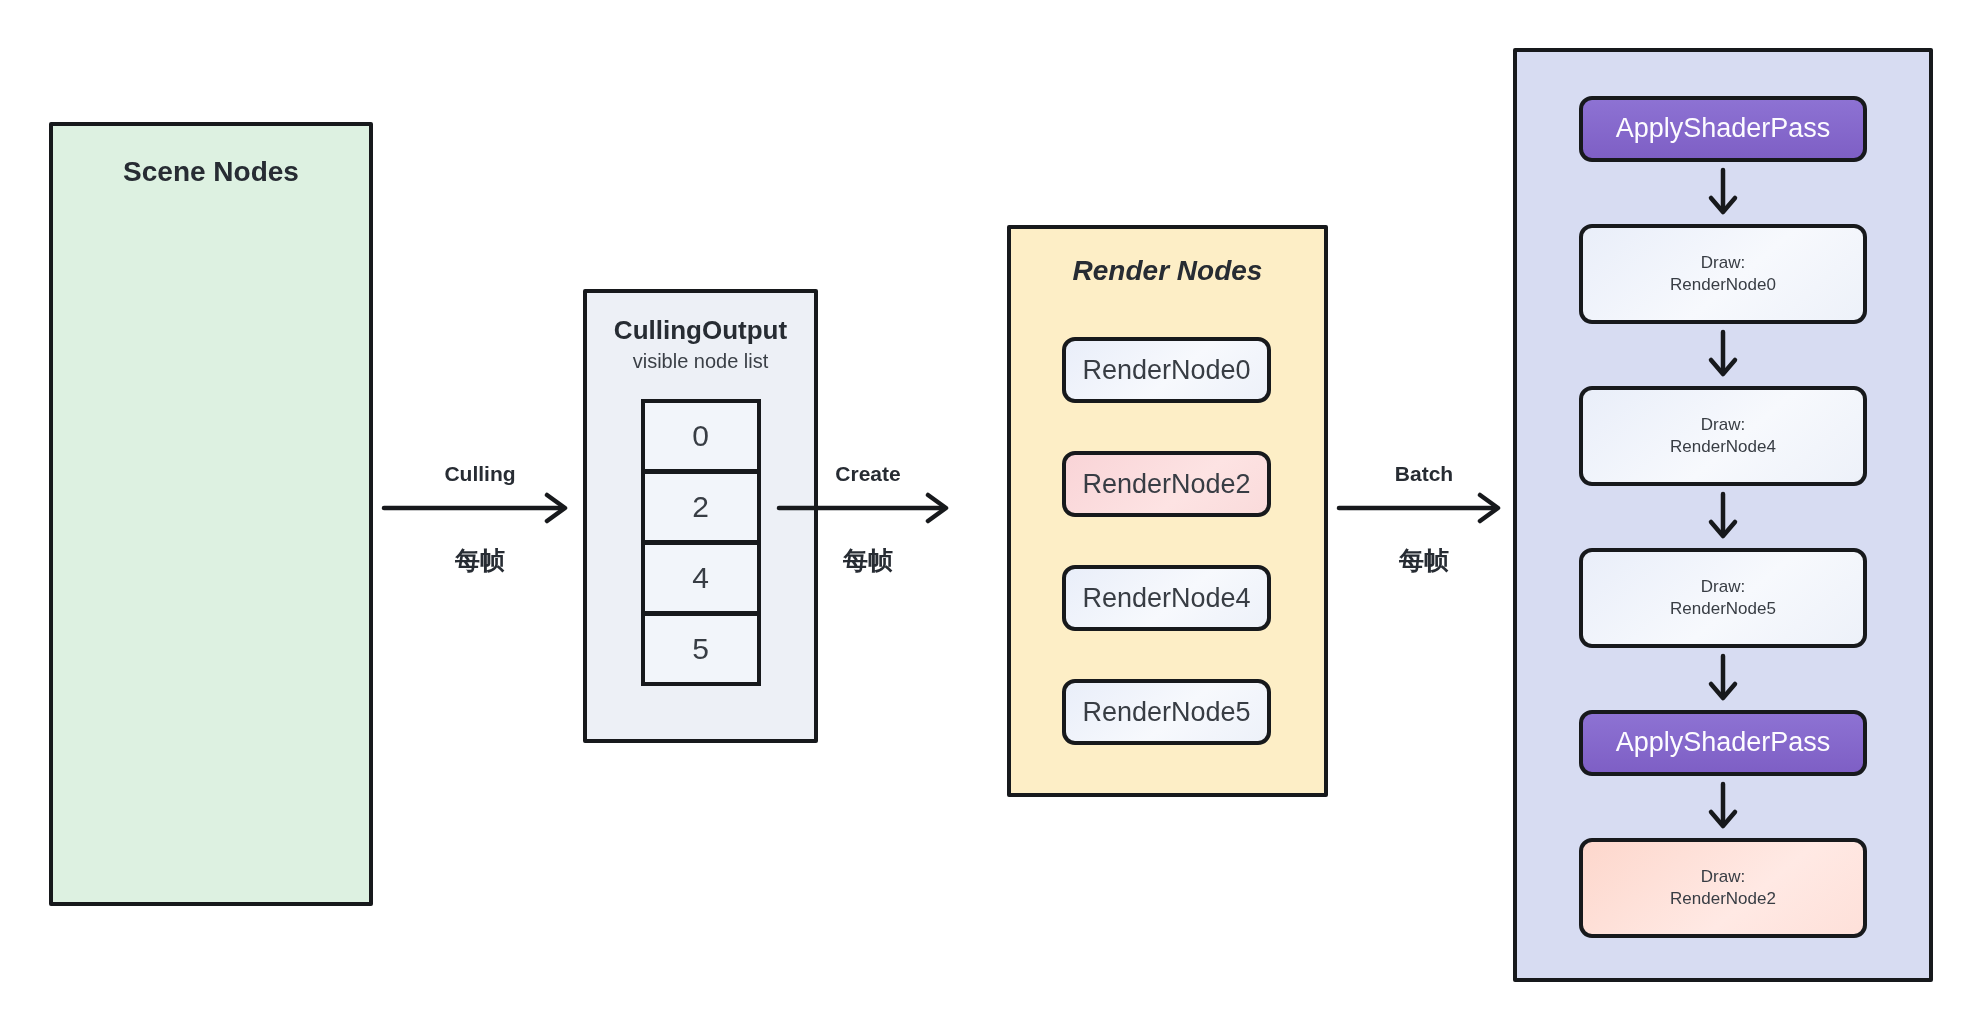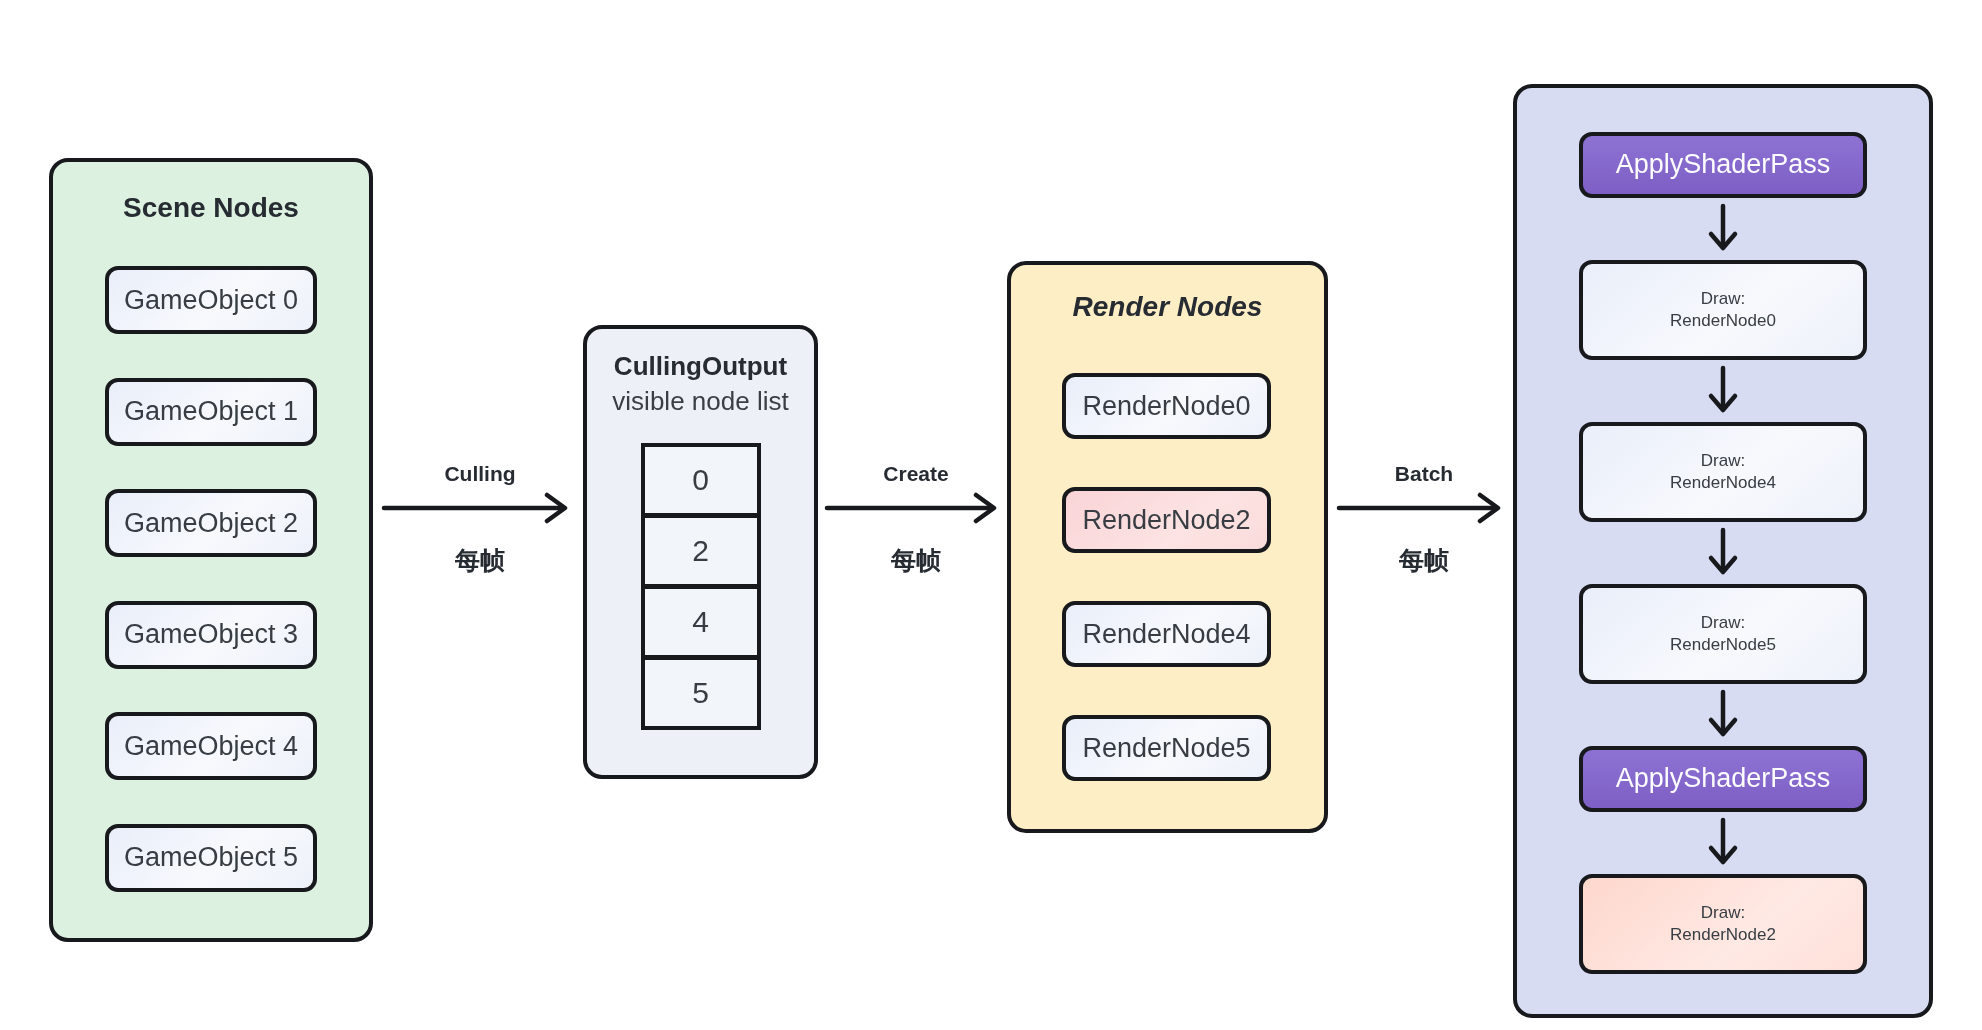--- a/index.html
+++ b/index.html
@@ -14,36 +14,36 @@
     --node-purple:#8566cb;
     --text-strong:#272c33;
     --text:#383d44;
   }
   *{box-sizing:border-box;margin:0;padding:0;}
   html,body{background:#ffffff;}
   body{font-family:"Liberation Sans","DejaVu Sans",sans-serif;color:var(--text);}
   .canvas{position:relative;width:1982px;height:1030px;background:#fff;overflow:hidden;}
 
   
-  .panel{position:absolute;border:4px solid var(--border);border-radius:19px;margin-top:36px;}
+  .panel{position:absolute;border:4px solid var(--border);border-radius:2px;}
   .panel-title{font-weight:bold;font-size:28px;color:var(--text-strong);text-align:center;}
 
   .scene-panel{left:49px;top:122px;width:324px;height:784px;background:var(--scene-bg);}
   .scene-panel .panel-title{margin-top:30px;}
   .scene-items{position:absolute;top:104px;bottom:46px;left:52px;right:52px;
     display:flex;flex-direction:column;justify-content:space-between;}
 
   .node-box{border:4px solid var(--border);border-radius:13px;height:68px;
     display:flex;align-items:center;justify-content:center;
     font-size:27px;color:var(--text);
     background:linear-gradient(140deg,#e9eef9 0%,#f7f9fd 55%,#edf1f9 100%);}
 
   .culling-panel{left:583px;top:289px;width:235px;height:454px;background:var(--culling-bg);}
   .culling-panel .panel-title{margin-top:22px;font-size:26px;}
-  .culling-subtitle{font-size:26px;text-align:center;color:#3a3f46;margin-top:4px;}
+  .culling-subtitle{font-size:20px;text-align:center;color:#3a3f46;margin-top:4px;}
   .culling-list{width:120px;margin:26px auto 0;border:4px solid var(--border);background:var(--border);}
   .culling-cell{height:66px;background:#f2f5fa;display:flex;align-items:center;justify-content:center;
     font-size:30px;color:var(--text);}
   .culling-cell + .culling-cell{margin-top:5px;}
 
   .render-panel{left:1007px;top:225px;width:321px;height:572px;background:var(--render-bg);}
   .render-panel .panel-title{margin-top:26px;font-style:italic;}
   .render-items{position:absolute;top:108px;bottom:48px;left:51px;right:53px;
     display:flex;flex-direction:column;justify-content:space-between;}
   .render-items .node-box{height:66px;}
@@ -69,28 +69,20 @@
   .v-arrow-svg{display:block;align-self:center;}
   svg .stroke{stroke:var(--border);stroke-width:4.5;fill:none;stroke-linecap:round;stroke-linejoin:round;}
 </style>
 </head>
 <body>
 
 <div class="canvas">
 
   <div class="panel scene-panel">
     <div class="panel-title">Scene Nodes</div>
-    <div class="scene-items">
-      <div class="node-box">GameObject 0</div>
-      <div class="node-box">GameObject 1</div>
-      <div class="node-box">GameObject 2</div>
-      <div class="node-box">GameObject 3</div>
-      <div class="node-box">GameObject 4</div>
-      <div class="node-box">GameObject 5</div>
-    </div>
   </div>
 
   <div class="h-arrow-group" style="left:381px;top:462px;width:198px;">
     <div class="h-arrow-label">Culling</div>
     <svg class="h-arrow-svg" width="198" height="36" viewBox="0 0 198 36">
       <line class="stroke" x1="3" y1="18" x2="180" y2="18"></line>
       <polyline class="stroke" points="166,5 184,18 166,31"></polyline>
     </svg>
     <div class="h-arrow-sublabel">每帧</div>
   </div>
@@ -99,21 +91,21 @@
     <div class="panel-title">CullingOutput</div>
     <div class="culling-subtitle">visible node list</div>
     <div class="culling-list">
       <div class="culling-cell">0</div>
       <div class="culling-cell">2</div>
       <div class="culling-cell">4</div>
       <div class="culling-cell">5</div>
     </div>
   </div>
 
-  <div class="h-arrow-group" style="left:824px;top:462px;width:184px;">
+  <div class="h-arrow-group" style="left:776px;top:462px;width:184px;">
     <div class="h-arrow-label">Create</div>
     <svg class="h-arrow-svg" width="184" height="36" viewBox="0 0 184 36">
       <line class="stroke" x1="3" y1="18" x2="166" y2="18"></line>
       <polyline class="stroke" points="152,5 170,18 152,31"></polyline>
     </svg>
     <div class="h-arrow-sublabel">每帧</div>
   </div>
 
   <div class="panel render-panel">
     <div class="panel-title">Render Nodes</div>

